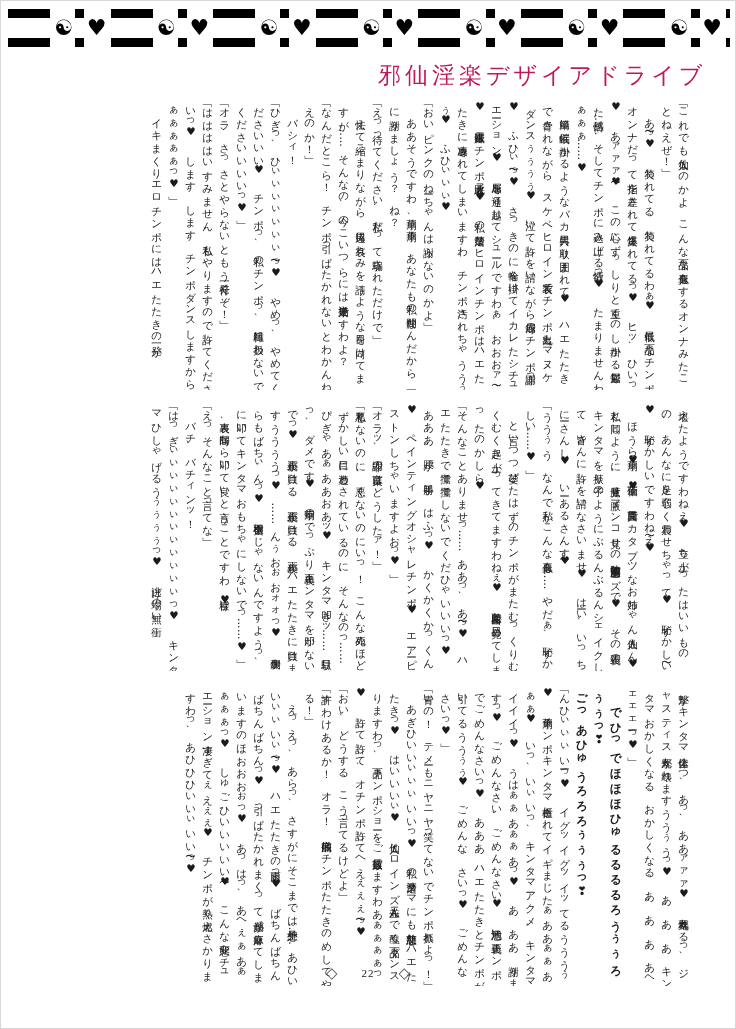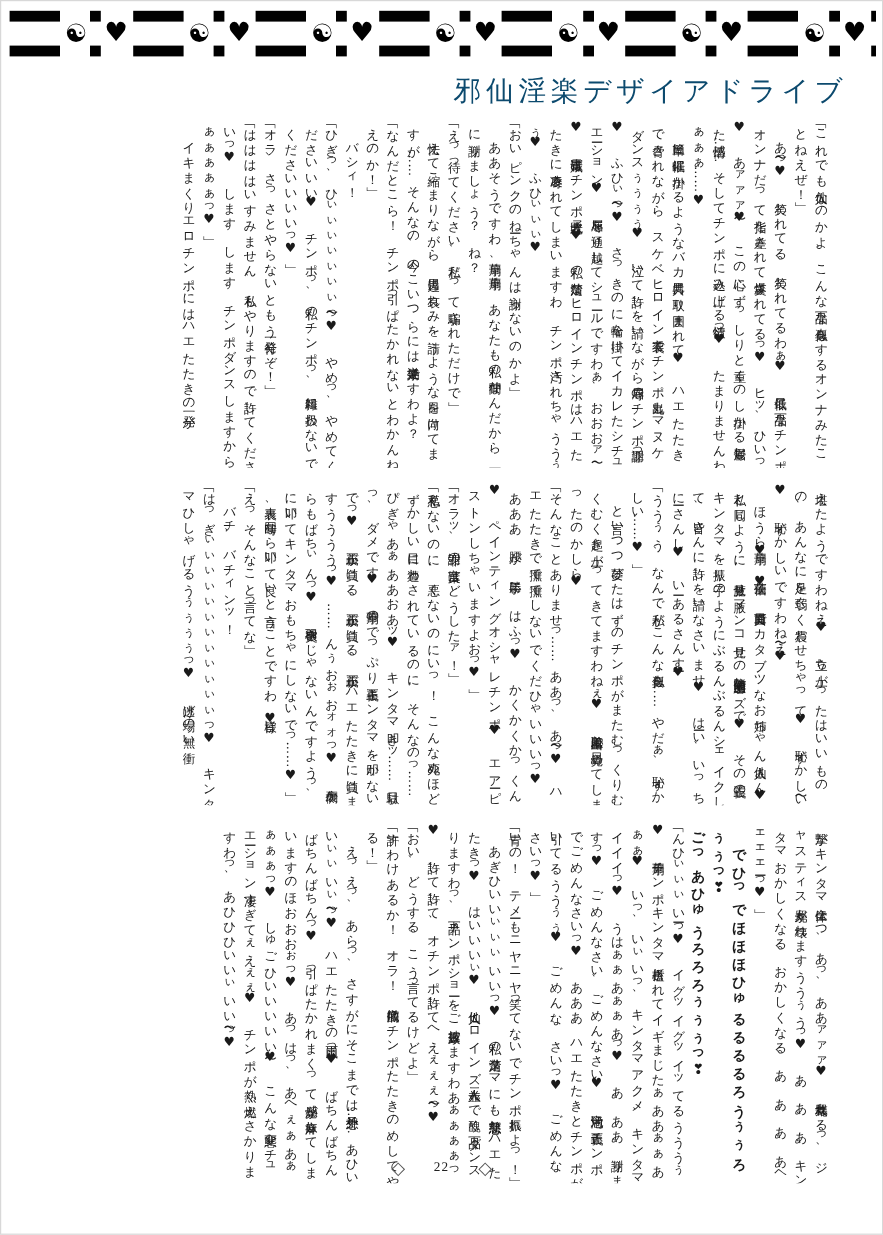--- a/index.html
+++ b/index.html
@@ -31,21 +31,21 @@
     flex:0 0 auto;align-self:center;font-size:22px;line-height:1;
     font-family:"DejaVu Sans","Liberation Sans",sans-serif;color:#000;
     padding:0 2px;
   }
   .banner .glyph.yy{font-size:21px;}
   
   .title{
     position:absolute;top:60px;right:46px;width:312px;
     font-family:"DejaVu Sans","Liberation Sans",sans-serif;
     font-size:23px;font-weight:400;letter-spacing:4px;
-    color:#0c4a6e;text-align:left;white-space:nowrap;
+    color:#be185d;text-align:left;white-space:nowrap;
   }
   
   .bands{position:absolute;left:70px;right:44px;top:100px;}
   .band{
     writing-mode:vertical-rl;
     width:100%;
     font-size:10.5px;line-height:17px;letter-spacing:0.6px;
     text-align:left;color:#1a1a1a;
     overflow:hidden;
   }

